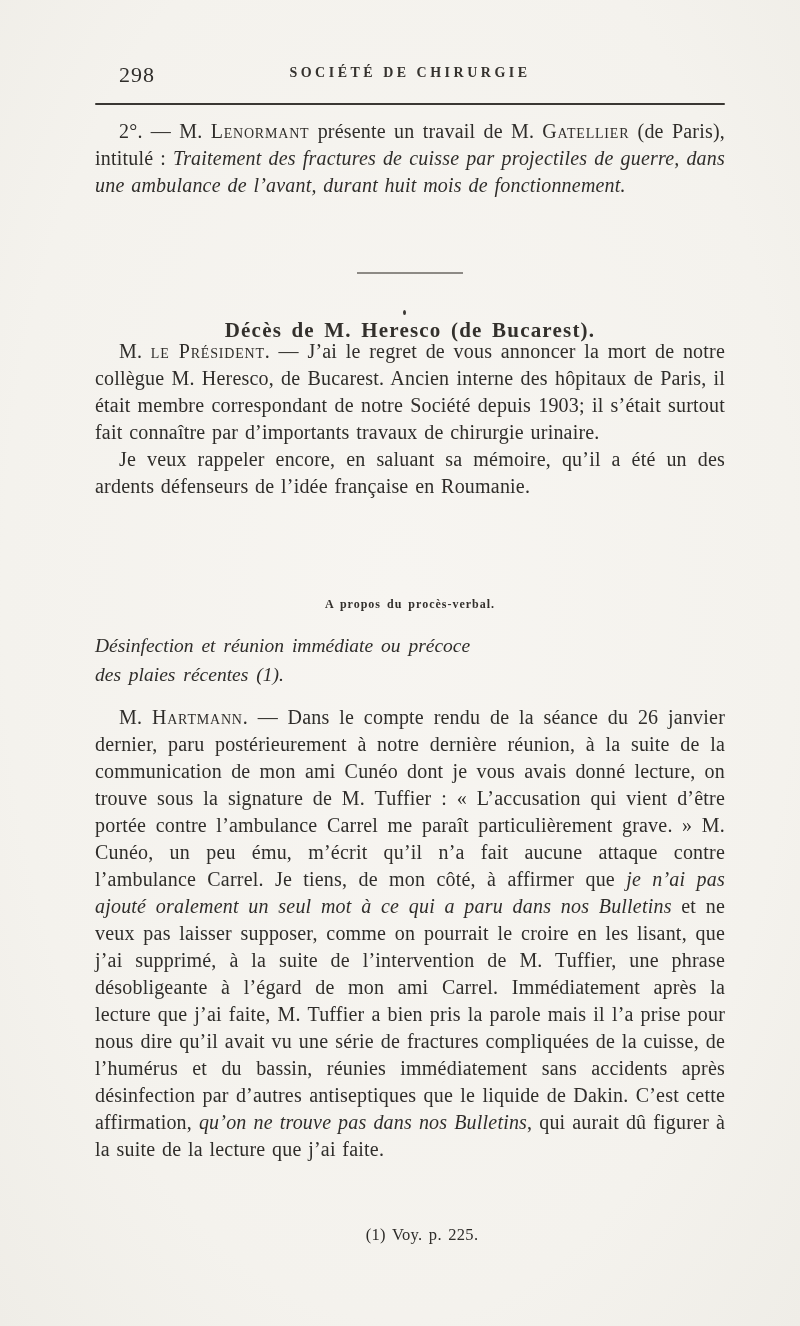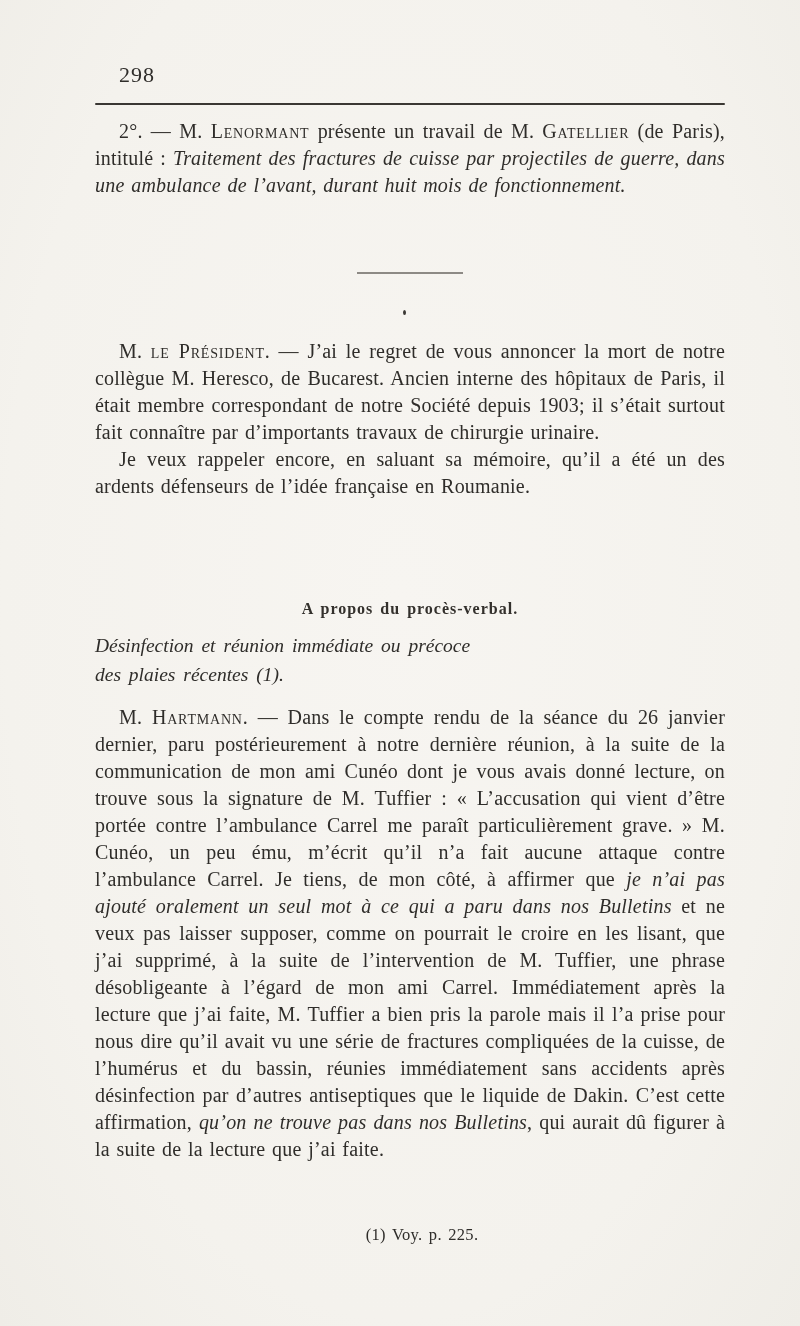--- a/index.html
+++ b/index.html
@@ -104,21 +104,21 @@
     top: -8px;
     left: 308px;
     width: 3px;
     height: 5px;
     background: #3a3733;
     border-radius: 50%;
   }
   #section2 { top: 338px; }
   #heading-propos {
     top: 587px;
-    font-size: 16px;
+    font-size: 12px;
     letter-spacing: 1px;
     word-spacing: 2px;
   }
   .subtitle {
     position: absolute;
     top: 631px;
     left: 0;
     width: 100%;
     font-style: italic;
     font-size: 19.5px;
@@ -140,32 +140,33 @@
   }
 </style>
 </head>
 <body>
 
 <div class="page">
   <div class="content">
 
     <div class="running-head">
       <span class="page-num">298</span>
+      <span class="running-title">SOCIÉTÉ DE CHIRURGIE</span>
     </div>
 
     <div class="head-rule"></div>
 
     <div class="textblock" id="section1">
       <p><span>2°. — M. </span><span class="sc">Lenormant</span><span> présente un travail de M. </span><span class="sc">Gatellier</span><span> (de Paris), intitulé : </span><span class="it">Traitement des fractures de cuisse par projectiles de guerre, dans une ambulance de l’avant, durant huit mois de fonctionnement.</span></p>
     </div>
 
     <div class="divider"></div>
 
     <h2 class="heading" id="heading-deces">
-      <span class="ink-speck"></span>
+      <span class="ink-speck"></span><span>Décès de M. Heresco (de Bucarest).</span>
     </h2>
 
     <div class="textblock" id="section2">
       <p><span>M. </span><span class="sc">le Président</span><span>. — J’ai le regret de vous annoncer la mort de notre collègue M. Heresco, de Bucarest. Ancien interne des hôpitaux de Paris, il était membre correspondant de notre Société depuis 1903; il s’était surtout fait connaître par d’importants travaux de chirurgie urinaire.</span></p>
       <p>Je veux rappeler encore, en saluant sa mémoire, qu’il a été un des ardents défenseurs de l’idée française en Roumanie.</p>
     </div>
 
     <h2 class="heading" id="heading-propos">A propos du procès-verbal.</h2>
 
     <div class="subtitle">

